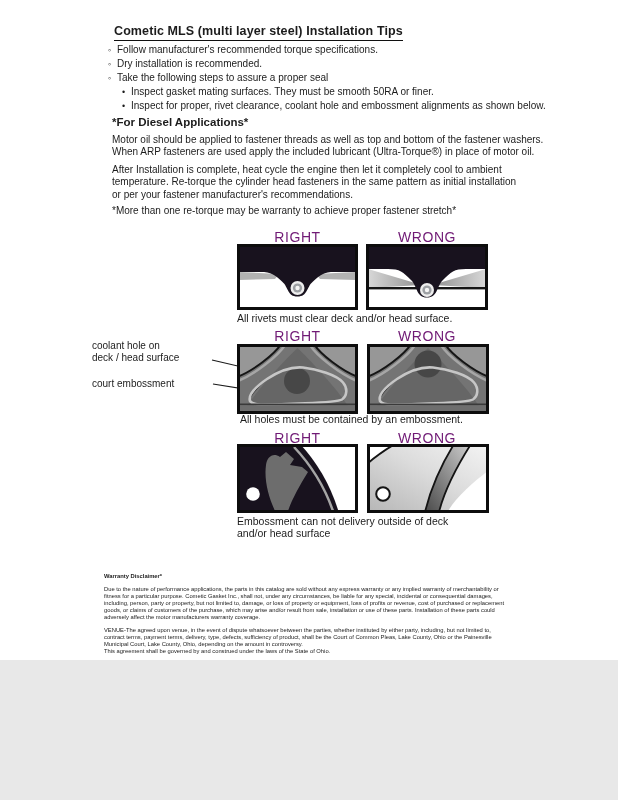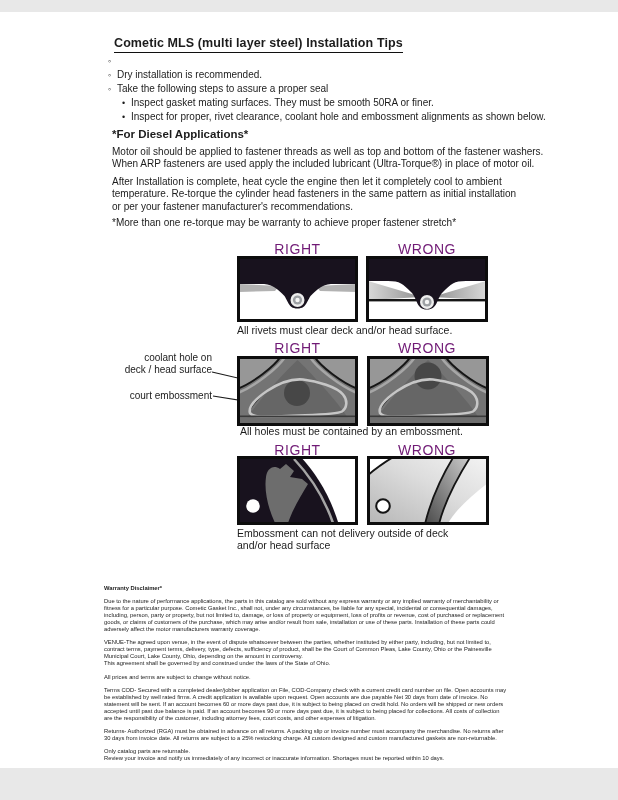--- a/index.html
+++ b/index.html
@@ -1,55 +1,56 @@
 <!DOCTYPE html>
 <html><head>
 <meta charset="utf-8">
 <style>
   html,body { margin:0; padding:0; background:#e8e8e8; }
   .page {
-    position:relative; width:618px; height:756px; background:#ffffff;
-    margin:12px auto; overflow:hidden;
+    position:relative; width:618px; height:660px; background:#ffffff;
+    margin:0 auto; overflow:hidden;
     font-family:"Liberation Sans","DejaVu Sans",sans-serif;
     color:#1c1c1c;
   }
   .abs { position:absolute; }
   .title {
     left:114px; top:24px; margin:0; font-size:12.5px; font-weight:bold;
     letter-spacing:.1px; border-bottom:1.6px solid #101010; padding-bottom:2px;
     display:inline-block; white-space:nowrap;
   }
   .bullets { left:108px; top:43px; font-size:10px; line-height:13px; white-space:nowrap; }
   .b-row { display:flex; align-items:baseline; }
   .b-row.sub { padding-left:14px; }
   .marker { width:9px; display:inline-block; font-size:9px; }
   .diesel-heading { left:112px; top:116px; font-size:11.5px; font-weight:bold; }
   .bodytext { font-size:10px; line-height:12.4px; white-space:pre-line; }
   .p1 { left:112px; top:134px; }
   .p2 { left:112px; top:164px; }
   .note { left:112px; top:205px; }
   .rw-label { font-size:14px; letter-spacing:.6px; color:#701a75; text-align:center; width:121px; }
   .caption { font-size:10.5px; white-space:pre-line; line-height:11.5px; }
-  .callout { font-size:10px; line-height:11.5px; text-align:right; white-space:pre-line; width:120px; }
+  .callout { font-size:10px; line-height:11.5px; white-space:pre-line; width:120px; }
   .fineprint { left:104px; top:573px; width:458px; font-size:5.8px; line-height:6.9px; color:#222; }
   .fineprint .fp-head { font-weight:bold; margin:0 0 6.5px 0; }
   .fineprint p { margin:0 0 6.5px 0; white-space:pre-line; }
   .footer-code { left:386px; top:758px; font-size:12px; color:#2b2b2b; letter-spacing:.3px; }
   svg { display:block; }
 </style>
 </head>
 <body>
 
 <div class="page">
 
   <h1 class="abs title">Cometic MLS (multi layer steel) Installation Tips</h1>
 
   <div class="abs bullets">
     <div class="b-row">
       <span class="marker">◦</span>
+      <span>Follow manufacturer's recommended torque specifications.</span>
     </div>
     <div class="b-row">
       <span class="marker">◦</span>
       <span>Dry installation is recommended.</span>
     </div>
     <div class="b-row">
       <span class="marker">◦</span>
       <span>Take the following steps to assure a proper seal</span>
     </div>
     <div class="b-row sub">

